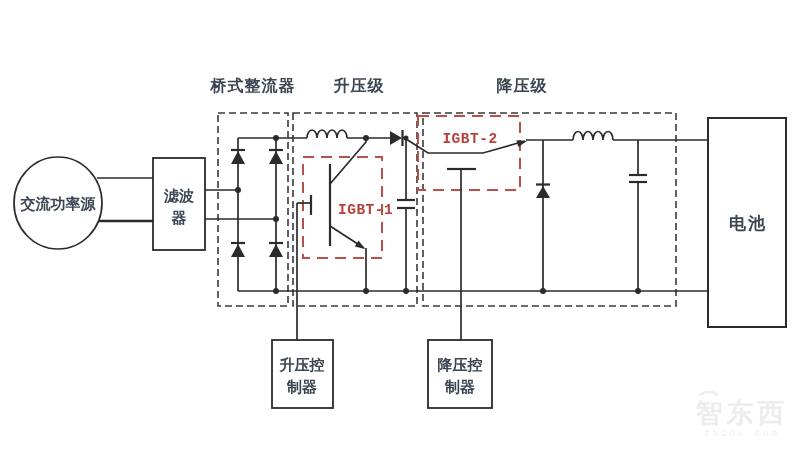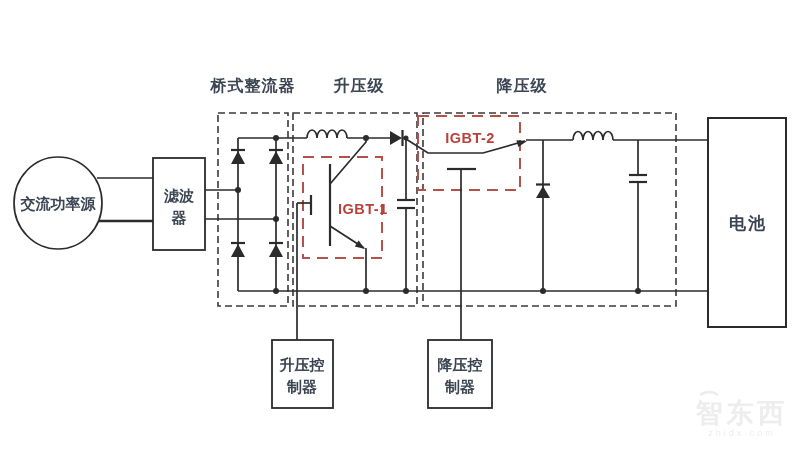--- a/index.html
+++ b/index.html
@@ -7,21 +7,21 @@
     --box_dash:#3a3a3a;
     --red_accent:#b5504b;
     --red_text:#b8403a;
     --label_text:#3b4552;
     --watermark:#ededed;
     --background:#ffffff;
   }
   html,body{margin:0;padding:0;background:var(--background,#fff);}
   .stage{
     position:relative;width:800px;height:449px;background:var(--background,#fff);
-    font-family:Liberation Sans, sans-serif;overflow:hidden;
+    font-family:Liberation Mono, monospace;overflow:hidden;
   }
   svg{position:absolute;left:0;top:0;}
   .wire{stroke:var(--line,#2b2b2b);stroke-width:1.7;fill:none;}
   .wire.thick{stroke-width:2.4;}
   .bar{stroke:var(--line,#2b2b2b);stroke-width:2.2;fill:none;}
   .comp{fill:var(--line,#2b2b2b);stroke:none;}
   .dot{fill:var(--line,#2b2b2b);stroke:none;}
   .solidbox{fill:#ffffff;stroke:var(--line,#2b2b2b);stroke-width:1.8;}
   .dashbox{fill:none;stroke:var(--box_dash,#3a3a3a);stroke-width:1.6;stroke-dasharray:7 4;}
   .redbox{fill:none;stroke:var(--red_accent,#b5504b);stroke-width:2;stroke-dasharray:11 7;}

